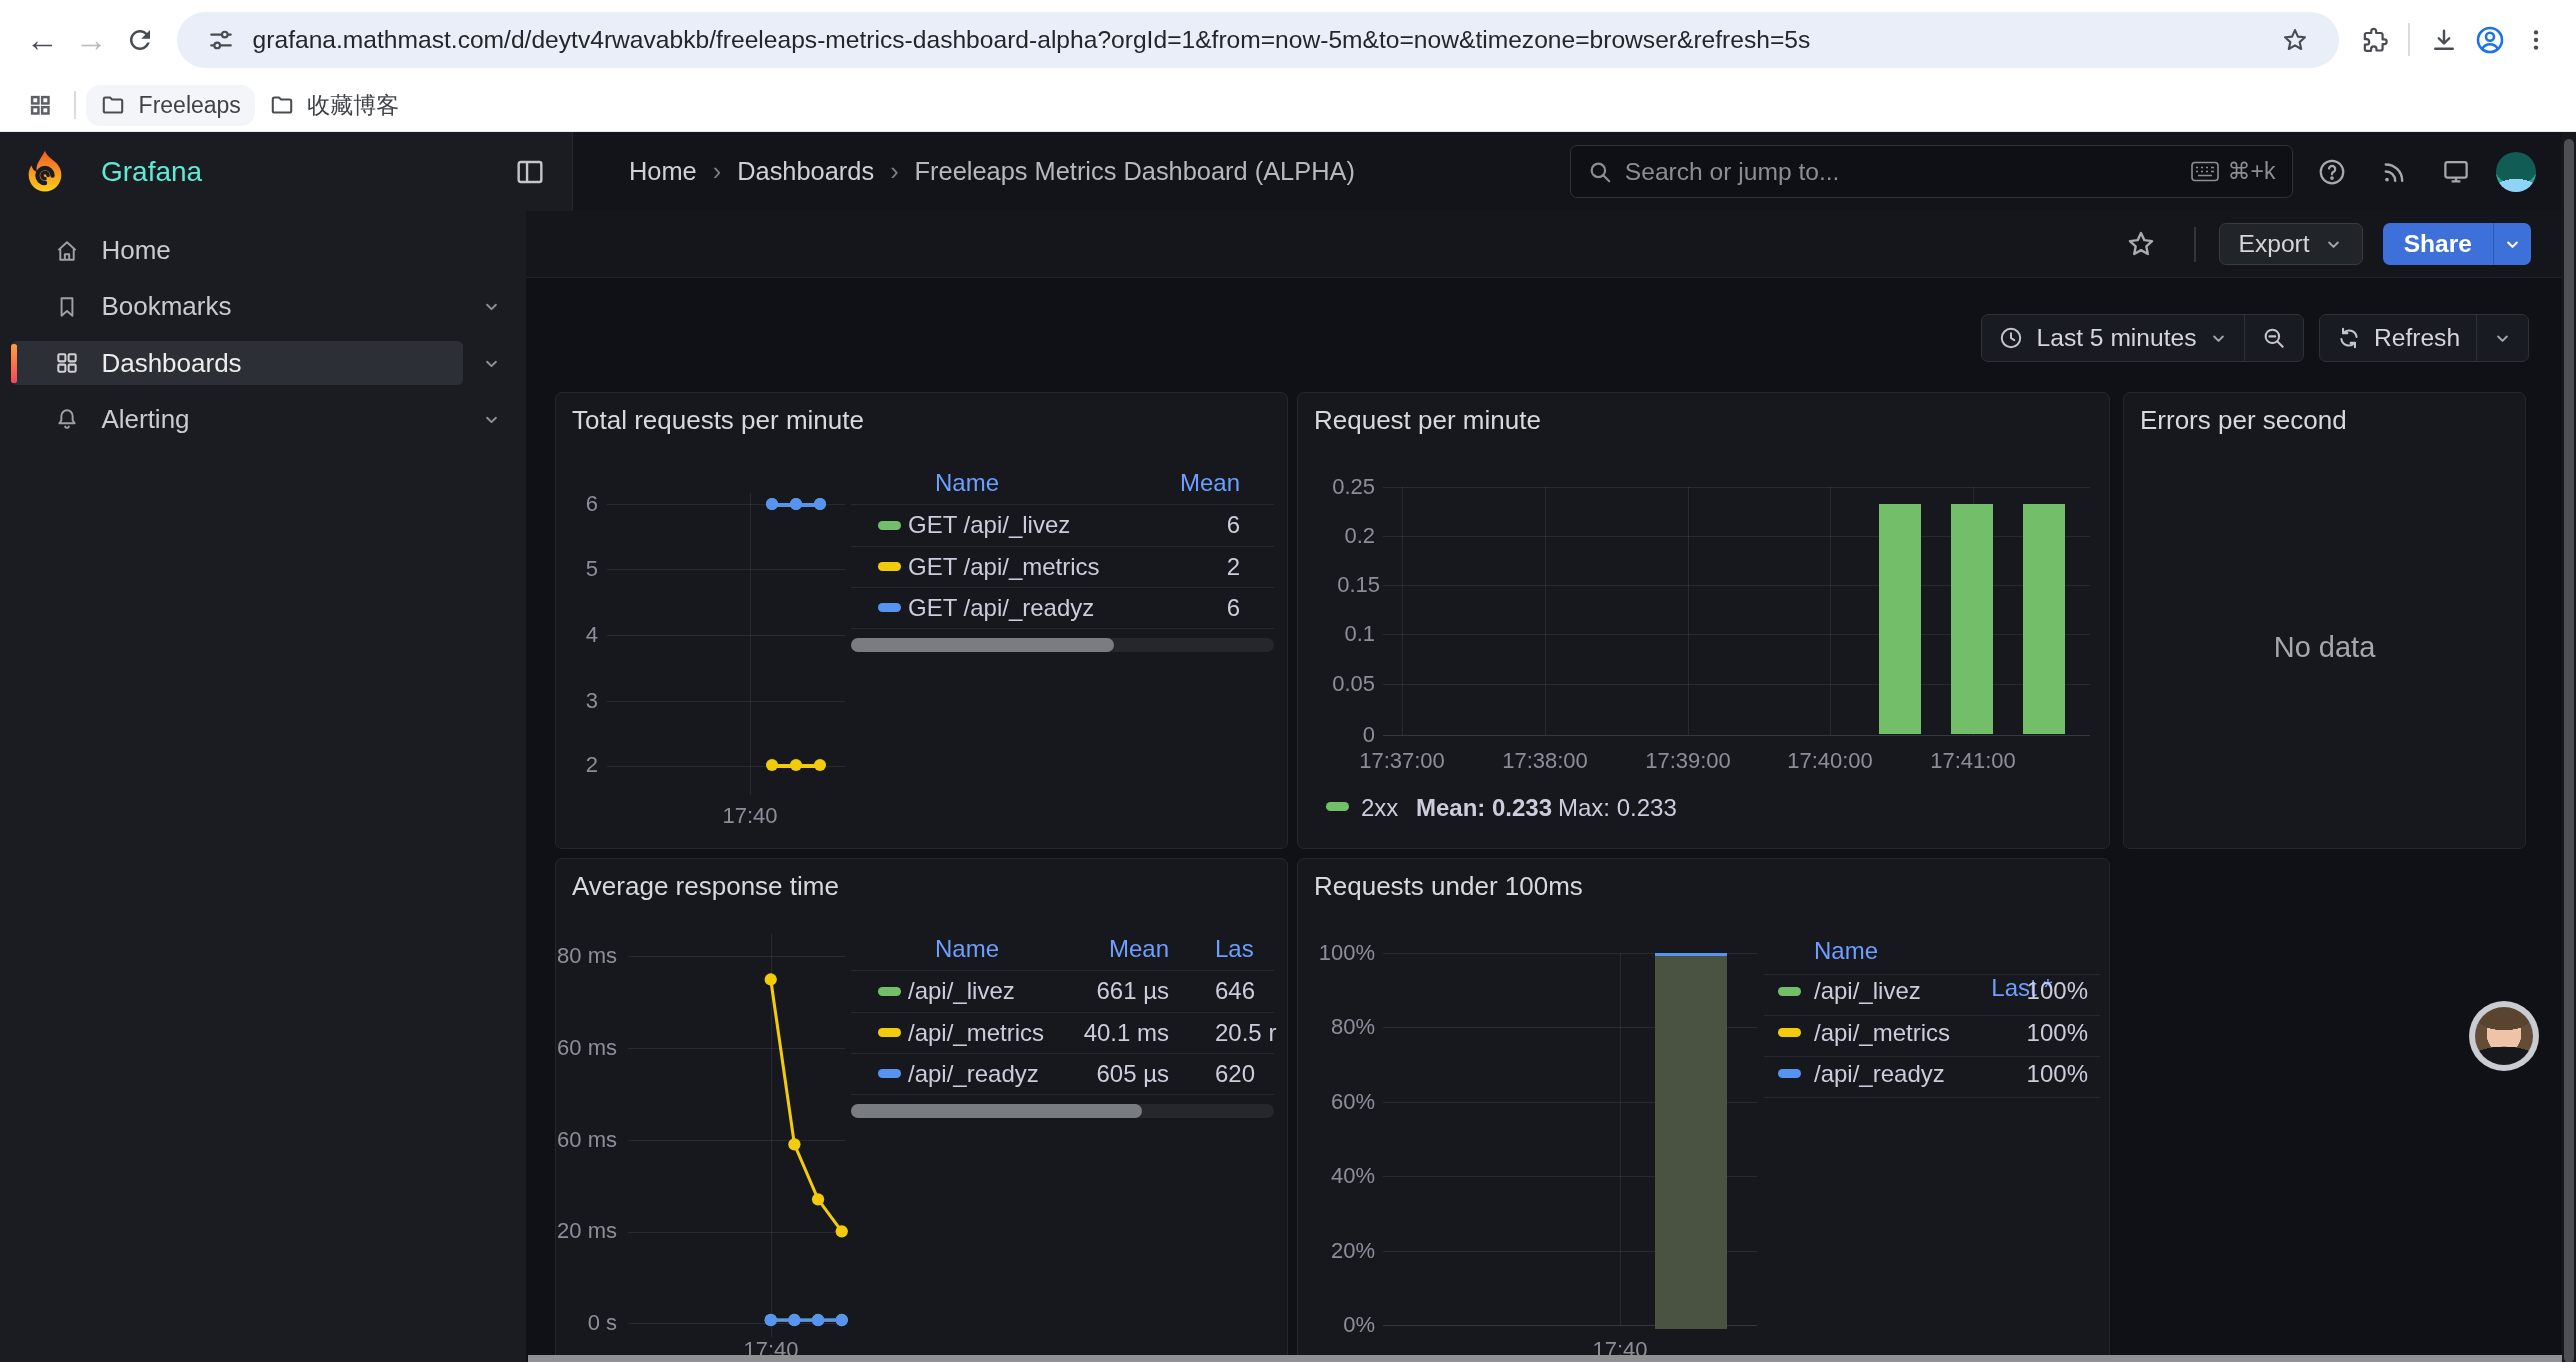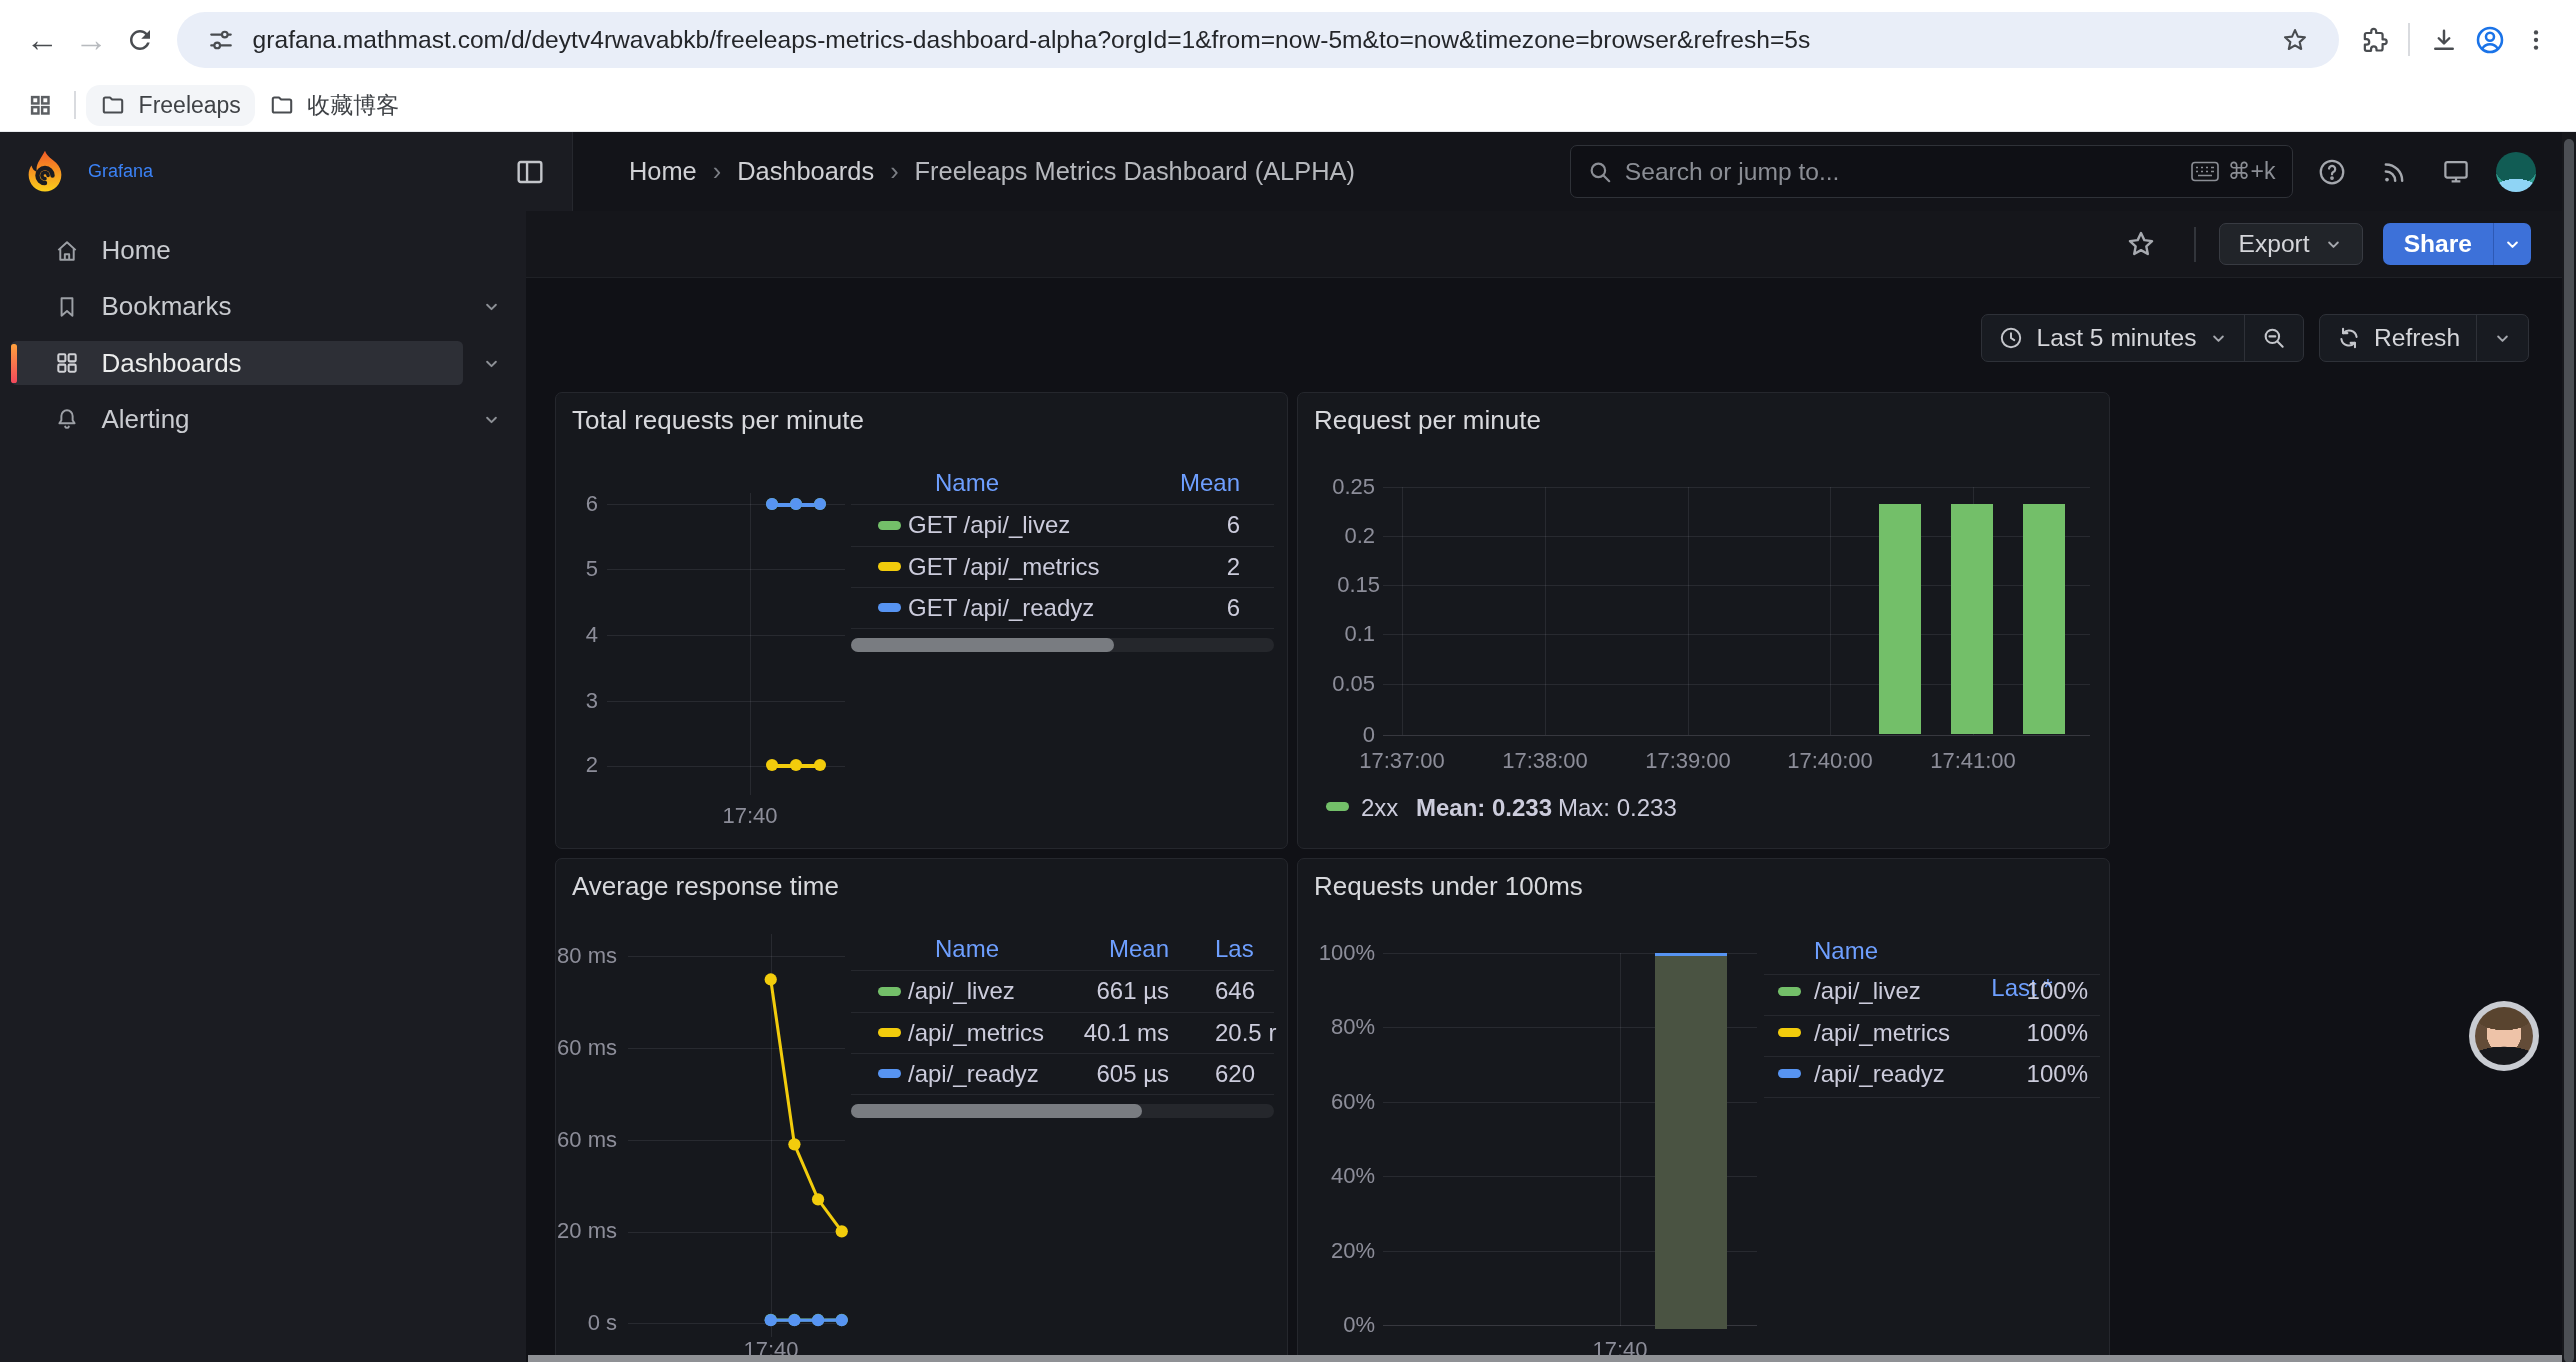--- a/index.html
+++ b/index.html
@@ -19,21 +19,21 @@
   .tr-icon{width:46px;height:46px;display:flex;align-items:center;justify-content:center;color:#494c50;flex:0 0 auto;}
   .vdivider{width:1.8px;height:33px;background:#d9dbdf;margin:0 10.5px;flex:0 0 auto;}
   .bookmarks{height:52px;display:flex;align-items:center;padding:0 17.5px;border-bottom:0.9px solid #e8eaed;}
   .bm-chip{display:flex;align-items:center;gap:12.3px;font-size:23px;color:#3f4246;padding:7px 14px;border-radius:14px;}
   .bm-chip.first{background:#f3f5f8;}
 
   
   .app{position:absolute;top:132px;left:0;right:0;bottom:0;background:#101116;color:#ccccdc;}
   .gf-header{position:absolute;top:0;left:0;right:0;height:79px;display:flex;border-bottom:0.9px solid #222429;}
   .gf-h-left{width:526px;background:#1b1c22;display:flex;align-items:center;padding:0 23px;border-right:0.9px solid #26282e;}
-  .brand{font-size:18px;color:#3b82f6;margin-left:21px;flex:1;}
+  .brand{font-size:28px;color:#5eead4;margin-left:34px;flex:1;}
   .collapse-btn{width:39px;height:39px;display:flex;align-items:center;justify-content:center;color:#c4c6cb;}
   .gf-h-right{flex:1;display:flex;align-items:center;background:#131419;padding:0 40px 0 56px;}
   .breadcrumb{display:flex;align-items:center;gap:16px;font-size:25.4px;flex:1;min-width:0;}
   .bc-link{color:#d0d1d5;font-weight:500;white-space:nowrap;}
   .bc-sep{color:#7b7e84;}
   .bc-page{color:#b6b8bd;white-space:nowrap;}
   .searchbox{width:689px;height:51px;border:0.9px solid #2f3238;border-radius:7px;background:#0f1015;
              display:flex;align-items:center;padding:0 16px;gap:12.3px;color:#8b8e95;font-size:24.6px;flex:0 0 auto;}
   .search-short{margin-left:auto;display:flex;align-items:center;gap:8.8px;color:#8b8e95;font-size:23px;}
   .hicon{width:46px;height:46px;color:#a5a8ae;display:flex;align-items:center;justify-content:center;margin-left:16px;flex:0 0 auto;}
@@ -453,20 +453,24 @@
         <div class="xtick" style="left:177px;width:140px;top:355px;">17:38:00</div>
         <div class="xtick" style="left:320px;width:140px;top:355px;">17:39:00</div>
         <div class="xtick" style="left:462px;width:140px;top:355px;">17:40:00</div>
         <div class="xtick" style="left:605px;width:140px;top:355px;">17:41:00</div>
         <div class="lg-pill" style="left: 28px; top: 409px; background: rgb(115, 191, 105);"></div>
         <div class="p2-legend" style="left:63px;top:400px;">2xx</div>
         <div class="p2-legend" style="left:118px;top:400px;font-weight:bold;">Mean: 0.233</div>
         <div class="p2-legend" style="left:260px;top:400px;">Max: 0.233</div>
       </div>
 
+      <div class="panel" style="left:1597px;top:0;width:401px;height:455px;">
+        <div class="p-title">Errors per second</div>
+        <div class="nodata" style="top:238px;">No data</div>
+      </div>
 
       <div class="panel" style="left:29px;top:466px;width:731px;height:544px;">
         <div class="p-title">Average response time</div>
         <div class="ytick" style="left:0;width:61px;top:84px;">80 ms</div>
         <div class="ytick" style="left:0;width:61px;top:176px;">60 ms</div>
         <div class="ytick" style="left:0;width:61px;top:268px;">60 ms</div>
         <div class="ytick" style="left:0;width:61px;top:359px;">20 ms</div>
         <div class="ytick" style="left:0;width:61px;top:451px;">0 s</div>
         <div class="hgrid" style="left:72px;width:217px;top:97px;"></div>
         <div class="hgrid" style="left:72px;width:217px;top:189px;"></div>

